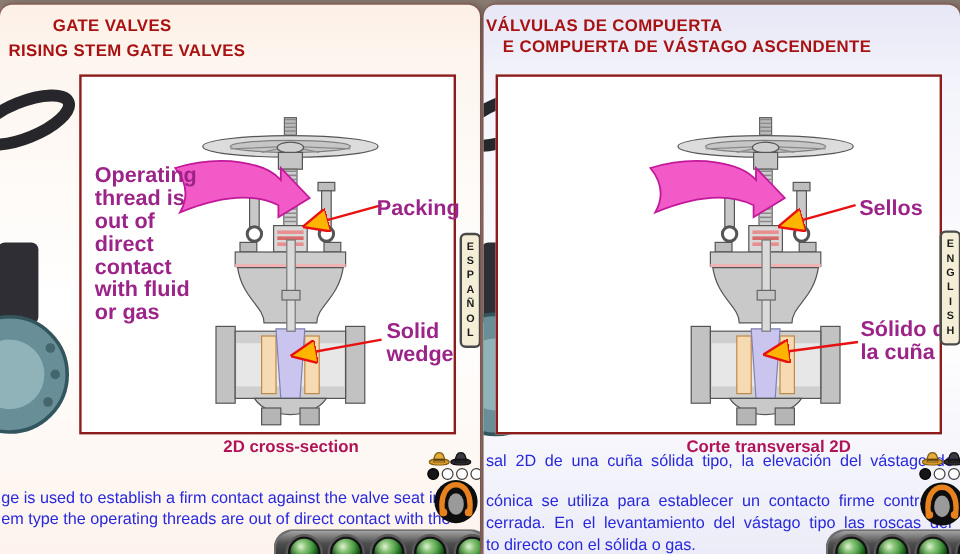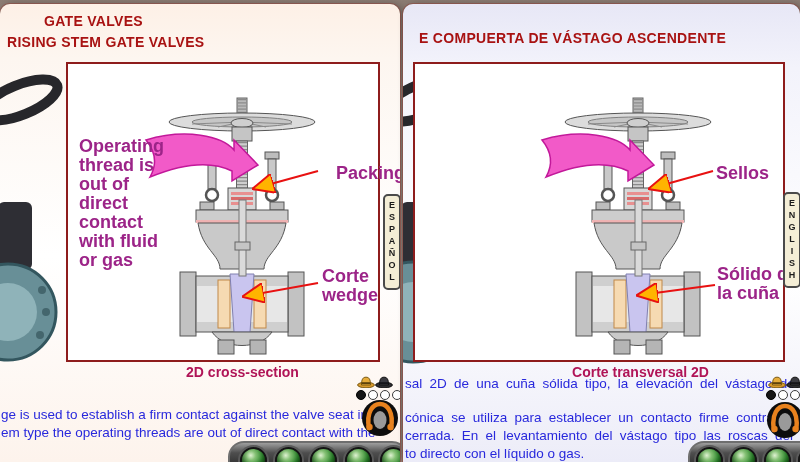--- a/index.html
+++ b/index.html
@@ -100,22 +100,22 @@
         <marker id="mkL" markerWidth="11" markerHeight="10" refX="9" refY="5" orient="auto">
           <path d="M0,0 L11,5 L0,10 Z" fill="#ffb400" stroke="#e81111" stroke-width="1"></path>
         </marker>
       </defs>
       <path d="M146,136 C186,124 222,132 234,146 L234,136 L258,161 L232,177 L232,167 C212,157 184,159 150,173 C158,159 155,147 146,136 Z" fill="#f25ac8" stroke="#c2189a" stroke-width="1.5"></path>
       <line x1="318" y1="167" x2="256" y2="184" stroke="#e81111" stroke-width="2" marker-end="url(#mkL)"></line>
       <line x1="318" y1="279" x2="246" y2="292" stroke="#e81111" stroke-width="2" marker-end="url(#mkL)"></line>
     </svg>
 
     <div class="lbl" style="left:79px;top:133px;width:95px;">Operating thread is out of direct contact with fluid or gas</div>
-    <div class="lbl" style="left:336px;top:160px;">Packing</div>
-    <div class="lbl" style="left:322px;top:263px;width:70px;">Corte wedge</div>
+    <div class="lbl" style="left:314px;top:160px;">Packing</div>
+    <div class="lbl" style="left:322px;top:263px;width:70px;">Solid wedge</div>
     <div class="caption" style="left:155px;width:175px;">2D cross-section</div>
 
     <div class="vtab" style="left:383px;top:190px;">ESPAÑOL</div>
 
     <div class="body-line" style="left:1px;top:403px;">ge is used to establish a firm contact against the valve seat in</div>
     <div class="body-line" style="left:1px;top:421px;">em type the operating threads are out of direct contact with the</div>
 
     <svg class="hat" style="left:357px;top:371px;" width="18" height="13" viewBox="0 0 18 13">
       <ellipse cx="9" cy="10" rx="8.4" ry="2.8" fill="#d99a2b" stroke="#7c5a12"></ellipse>
       <path d="M4.5,10 C4.5,4 6,2.2 9,2.2 C12,2.2 13.5,4 13.5,10 Z" fill="#e6ac3a" stroke="#7c5a12"></path>
@@ -143,20 +143,21 @@
     <div class="bar" style="left:228px;width:180px;">
       <button class="gbtn" style="left:10px;"></button>
       <button class="gbtn" style="left:45px;"></button>
       <button class="gbtn" style="left:80px;"></button>
       <button class="gbtn" style="left:115px;"></button>
       <button class="gbtn" style="left:150px;"></button>
     </div>
   </div>
 
   <div class="win win-right">
+    <div class="title" style="left:2px;top:9px;">VÁLVULAS DE COMPUERTA</div>
     <div class="subtitle" style="left:16px;top:26px;">E COMPUERTA DE VÁSTAGO ASCENDENTE</div>
 
     <svg class="photo" style="left:-10px;top:56px;" width="80" height="310" viewBox="0 0 80 310">
       <ellipse cx="30" cy="40" rx="42" ry="16" transform="rotate(-22 30 40)" fill="none" stroke="#27272b" stroke-width="10"></ellipse>
       <rect x="8" y="142" width="36" height="68" rx="6" fill="#2e2e34"></rect>
       <circle cx="20" cy="252" r="50" fill="#688f97" stroke="#33565e" stroke-width="3"></circle>
       <circle cx="20" cy="252" r="30" fill="#8fb3b9"></circle>
       <circle cx="56" cy="228" r="4" fill="#44666d"></circle>
         <circle cx="60" cy="252" r="4" fill="#44666d"></circle>
         <circle cx="54" cy="277" r="4" fill="#44666d"></circle>
@@ -218,21 +219,21 @@
 
     <div class="lbl" style="left:313px;top:160px;">Sellos</div>
     <div class="lbl" style="left:314px;top:261px;width:85px;">Sólido de la cuña</div>
     <div class="caption" style="left:145px;width:185px;">Corte transversal 2D</div>
 
     <div class="vtab" style="left:380px;top:188px;">ENGLISH</div>
 
     <div class="body-line wsp" style="left:2px;top:372px;">sal 2D de una cuña sólida tipo, la elevación del vástago de</div>
     <div class="body-line wsp" style="left:2px;top:406px;">cónica se utiliza para establecer un contacto firme contra el</div>
     <div class="body-line wsp" style="left:2px;top:424px;">cerrada. En el levantamiento del vástago tipo las roscas del</div>
-    <div class="body-line" style="left:2px;top:442px;">to directo con el líquido o gas.</div>
+    <div class="body-line" style="left:2px;top:442px;">to directo con el sólida o gas.</div>
 
     <svg class="hat" style="left:365px;top:371px;" width="18" height="13" viewBox="0 0 18 13">
       <ellipse cx="9" cy="10" rx="8.4" ry="2.8" fill="#d99a2b" stroke="#7c5a12"></ellipse>
       <path d="M4.5,10 C4.5,4 6,2.2 9,2.2 C12,2.2 13.5,4 13.5,10 Z" fill="#e6ac3a" stroke="#7c5a12"></path>
       <rect x="4.7" y="7.2" width="8.6" height="1.8" fill="#5e420c"></rect>
     </svg>
     <svg class="hat" style="left:383px;top:371px;" width="18" height="13" viewBox="0 0 18 13">
       <ellipse cx="9" cy="10" rx="8.4" ry="2.8" fill="#2c2c30" stroke="#111"></ellipse>
       <path d="M4.5,10 C4.5,4 6,2.2 9,2.2 C12,2.2 13.5,4 13.5,10 Z" fill="#3a3a40" stroke="#111"></path>
       <rect x="4.7" y="7.2" width="8.6" height="1.8" fill="#15151a"></rect>

